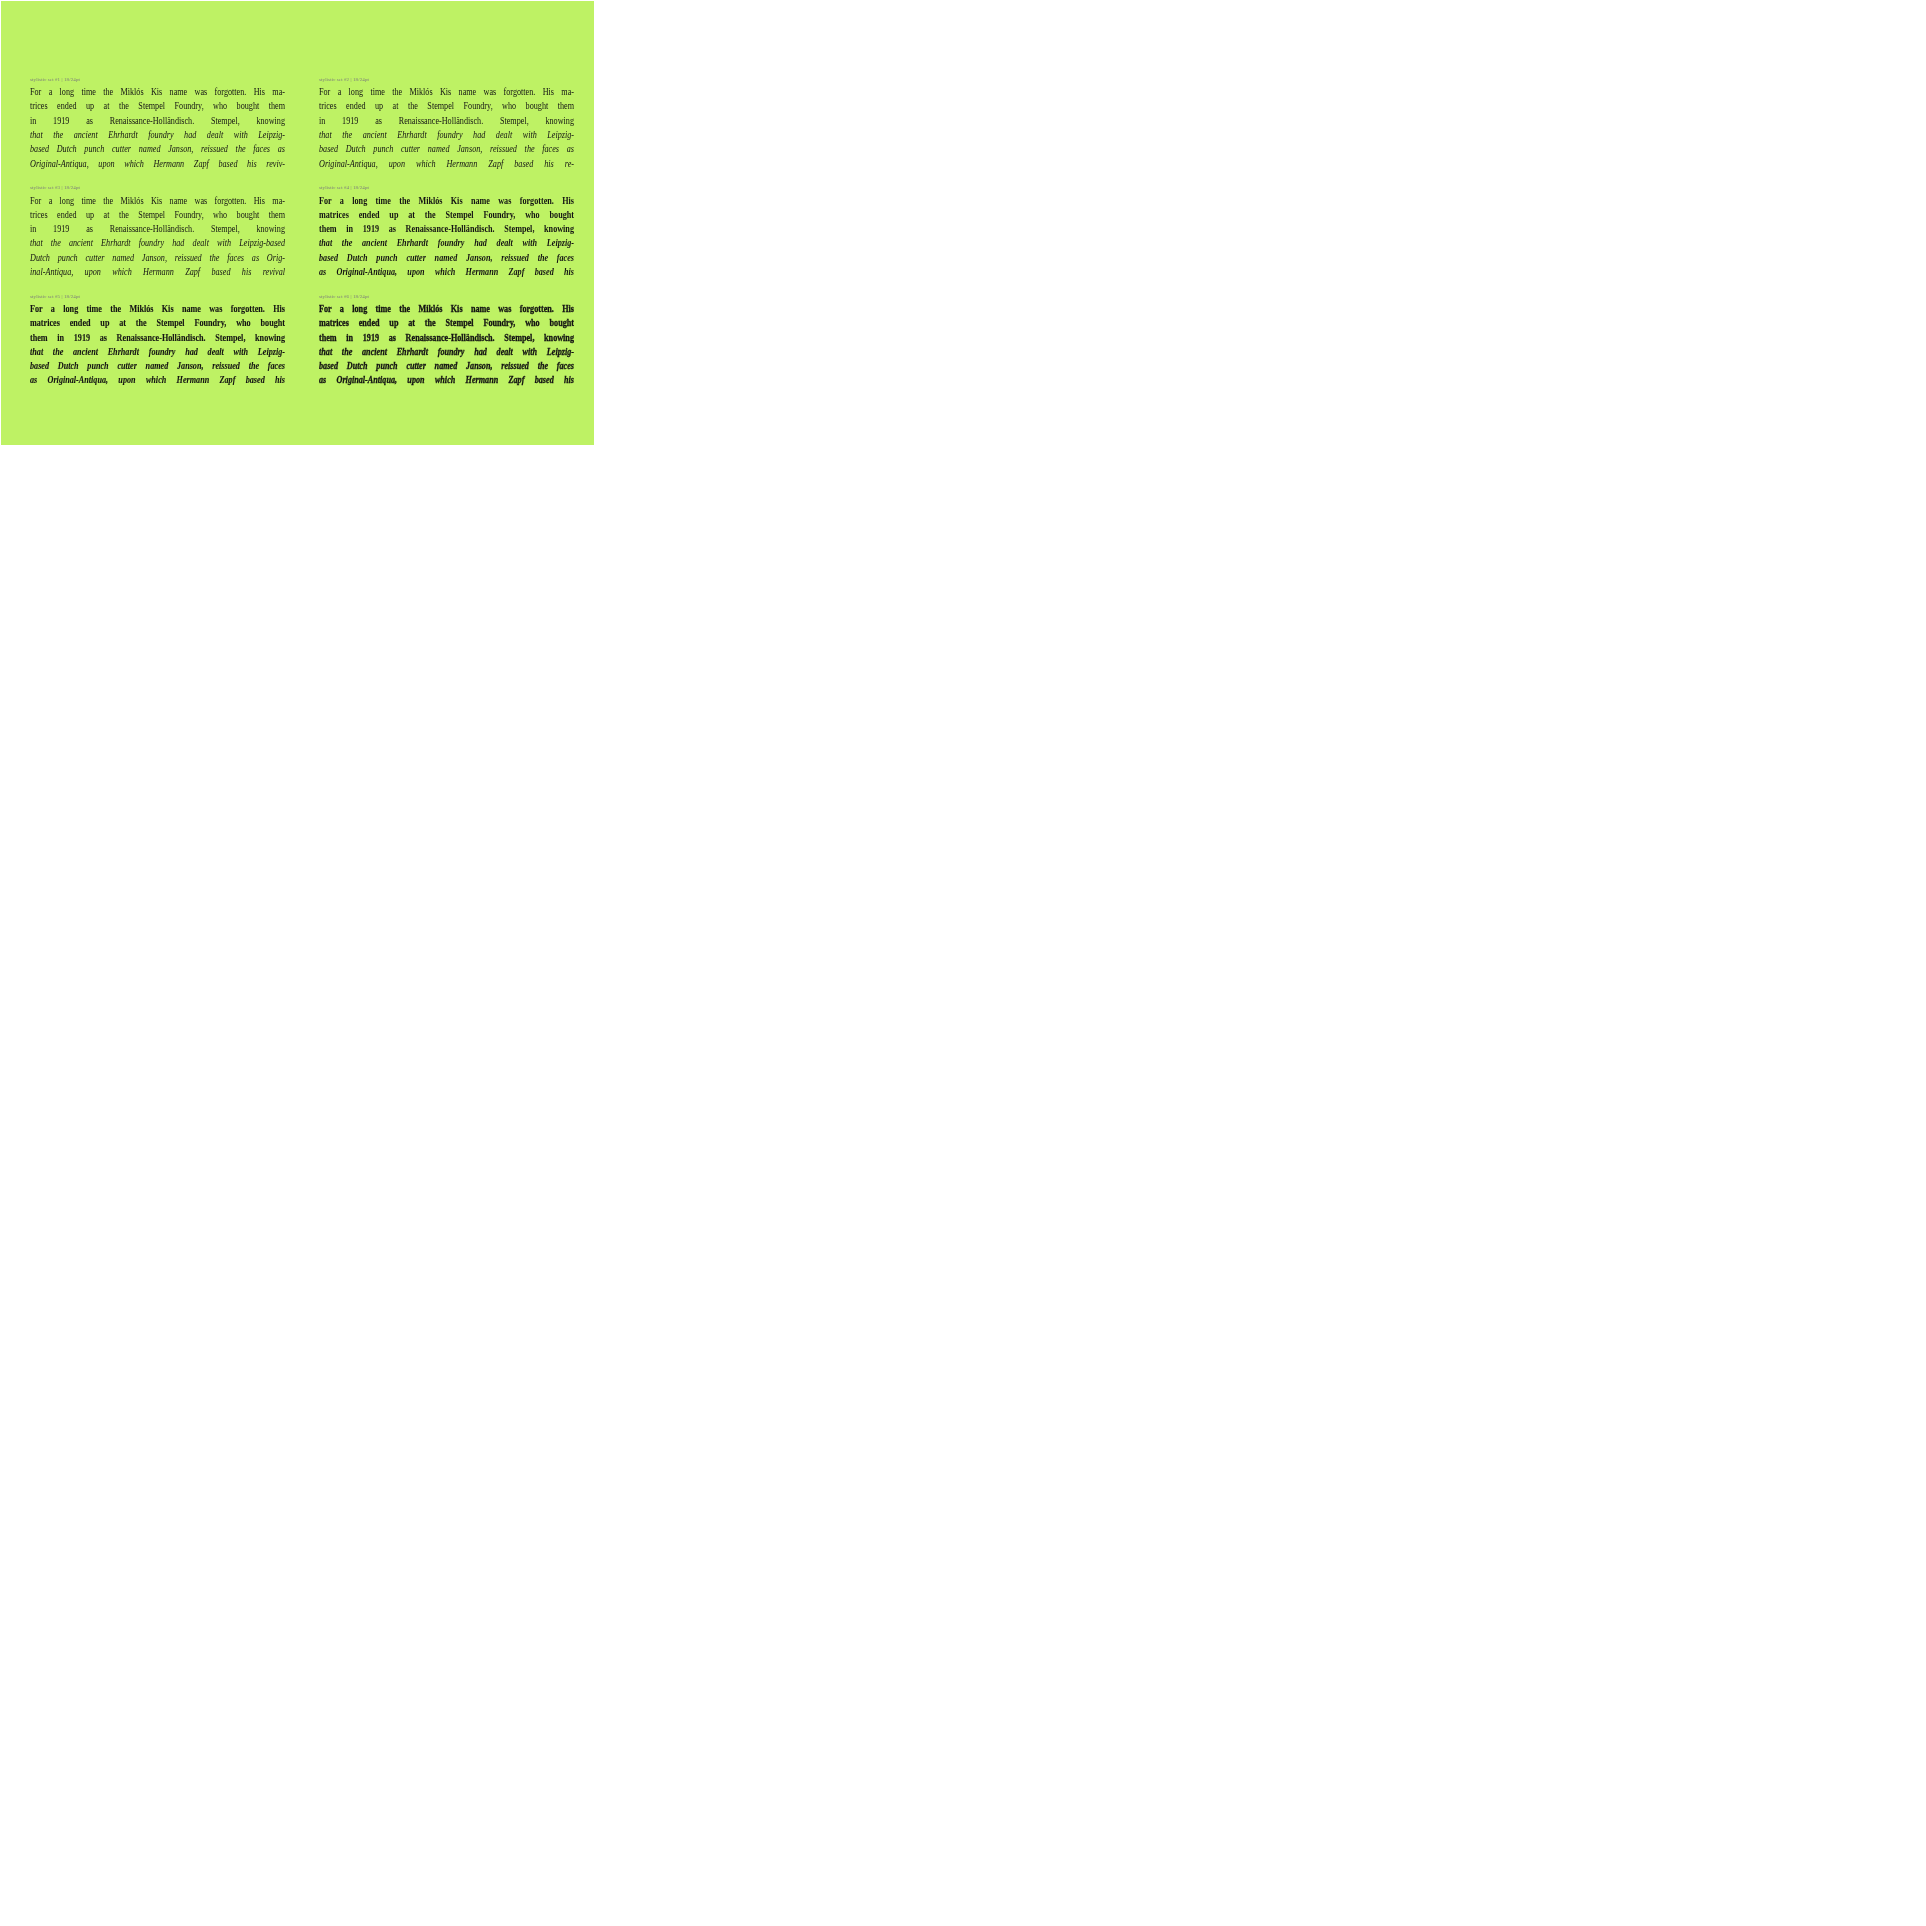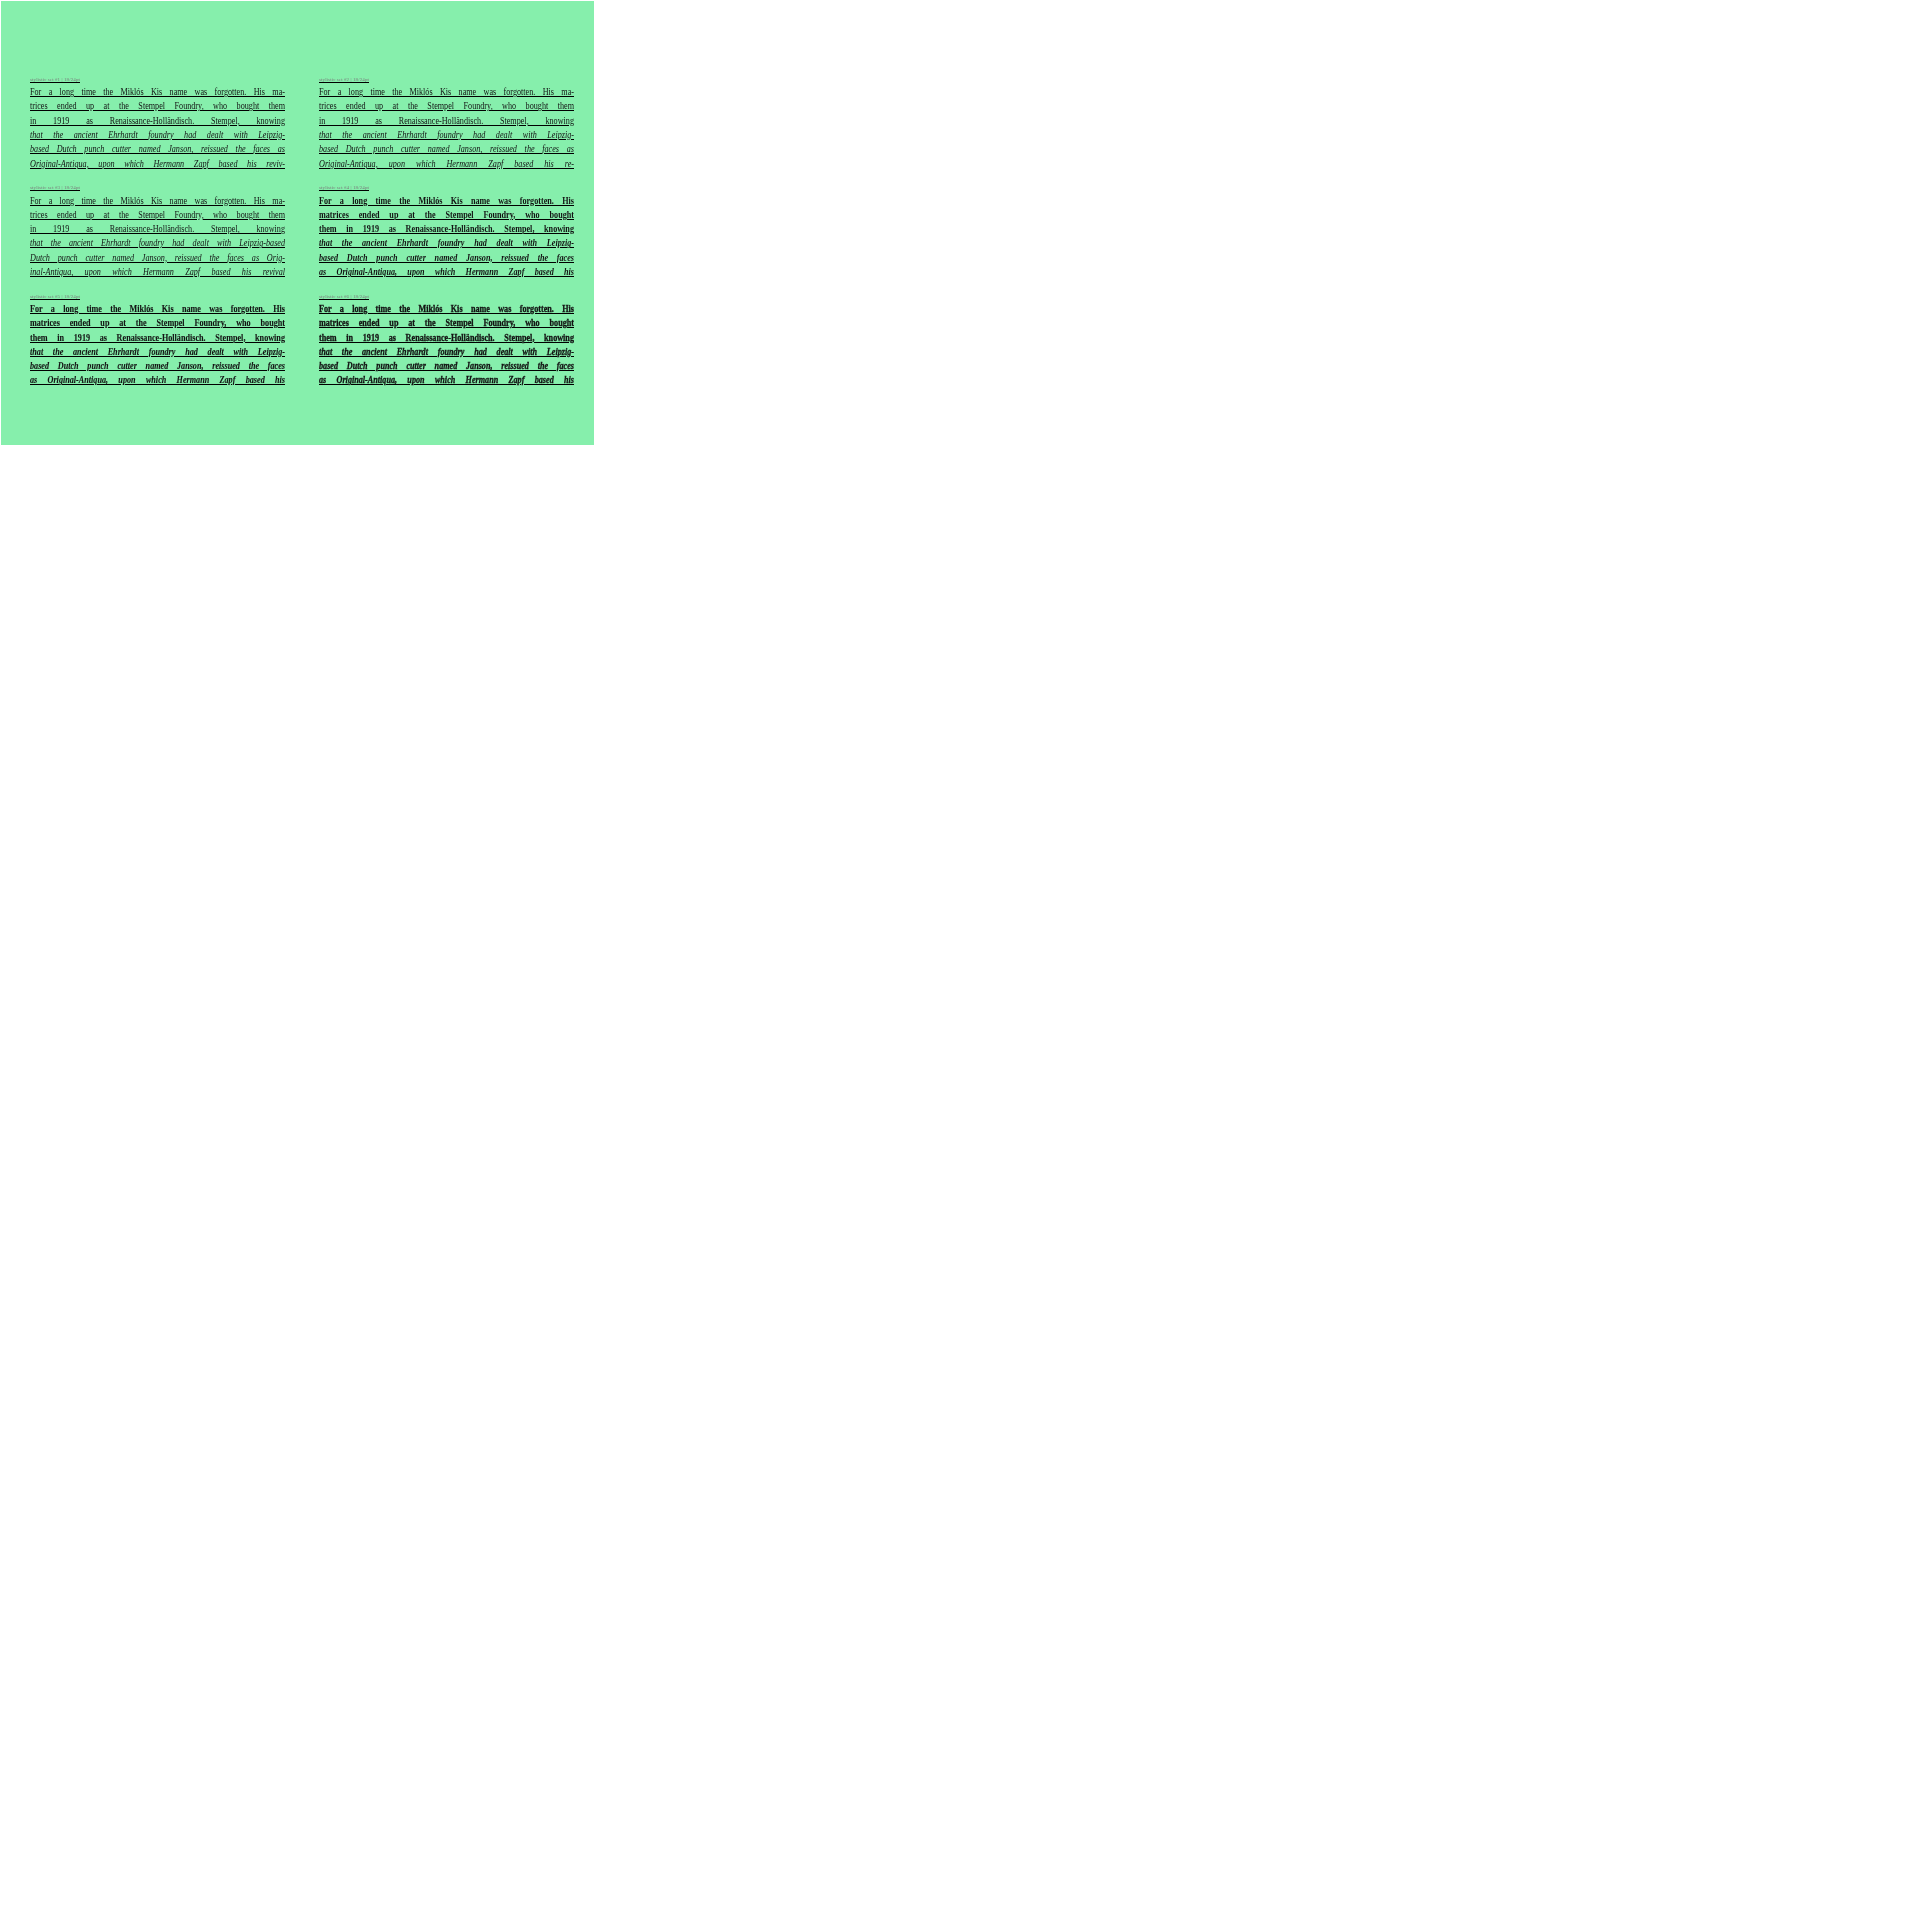--- a/index.html
+++ b/index.html
@@ -8,23 +8,22 @@
     width: 595px;
     height: 446px;
     overflow: hidden;
     background: #ffffff;
   }
   .sheet {
     position: relative;
     width: 595px;
     height: 446px;
     box-sizing: border-box;
-    background: #86efac;
+    background: #bef264;
     border: 0.8px solid #ffffff;
-    text-decoration: underline;
   }
   .grid {
     display: grid;
     grid-template-columns: 255px 255px;
     column-gap: 34px;
     row-gap: 14.6px;
     padding: 76px 0 0 29px;
   }
   .specimen { width: 255px; }
   .label {

